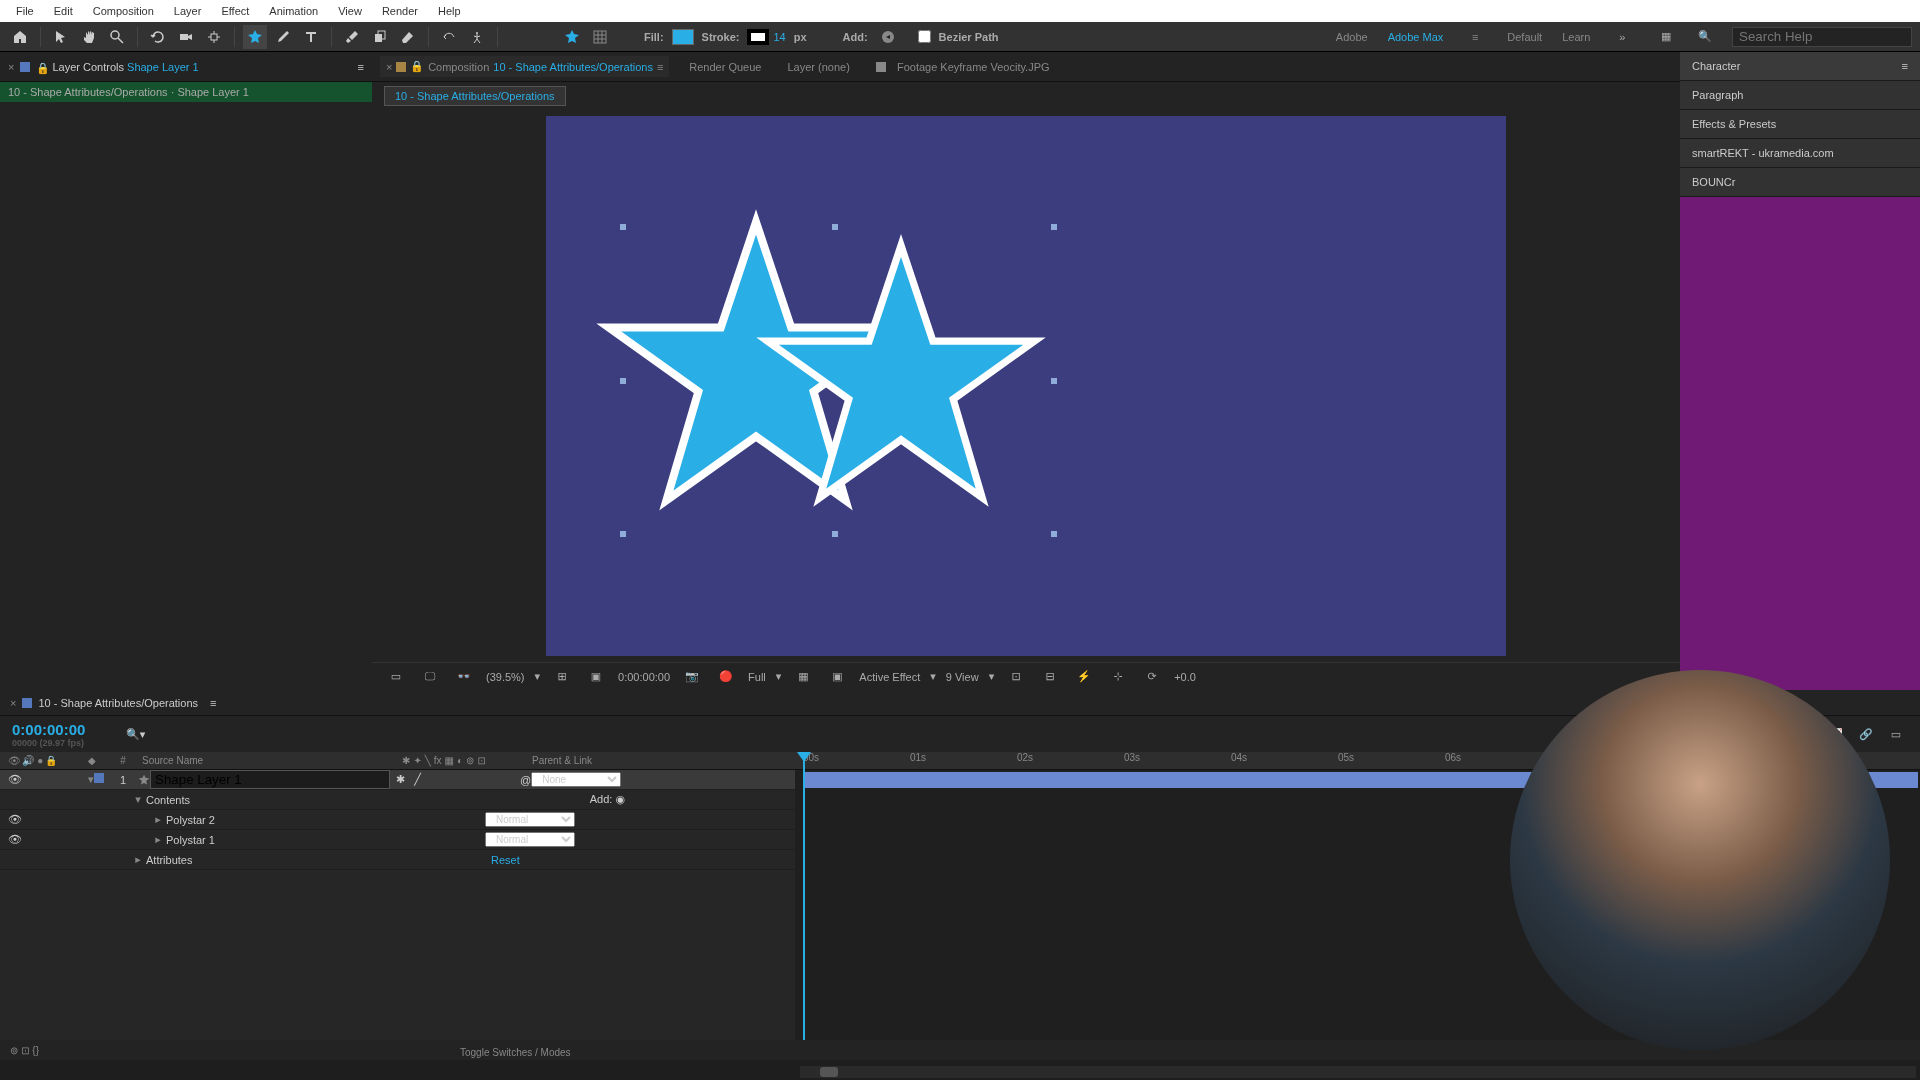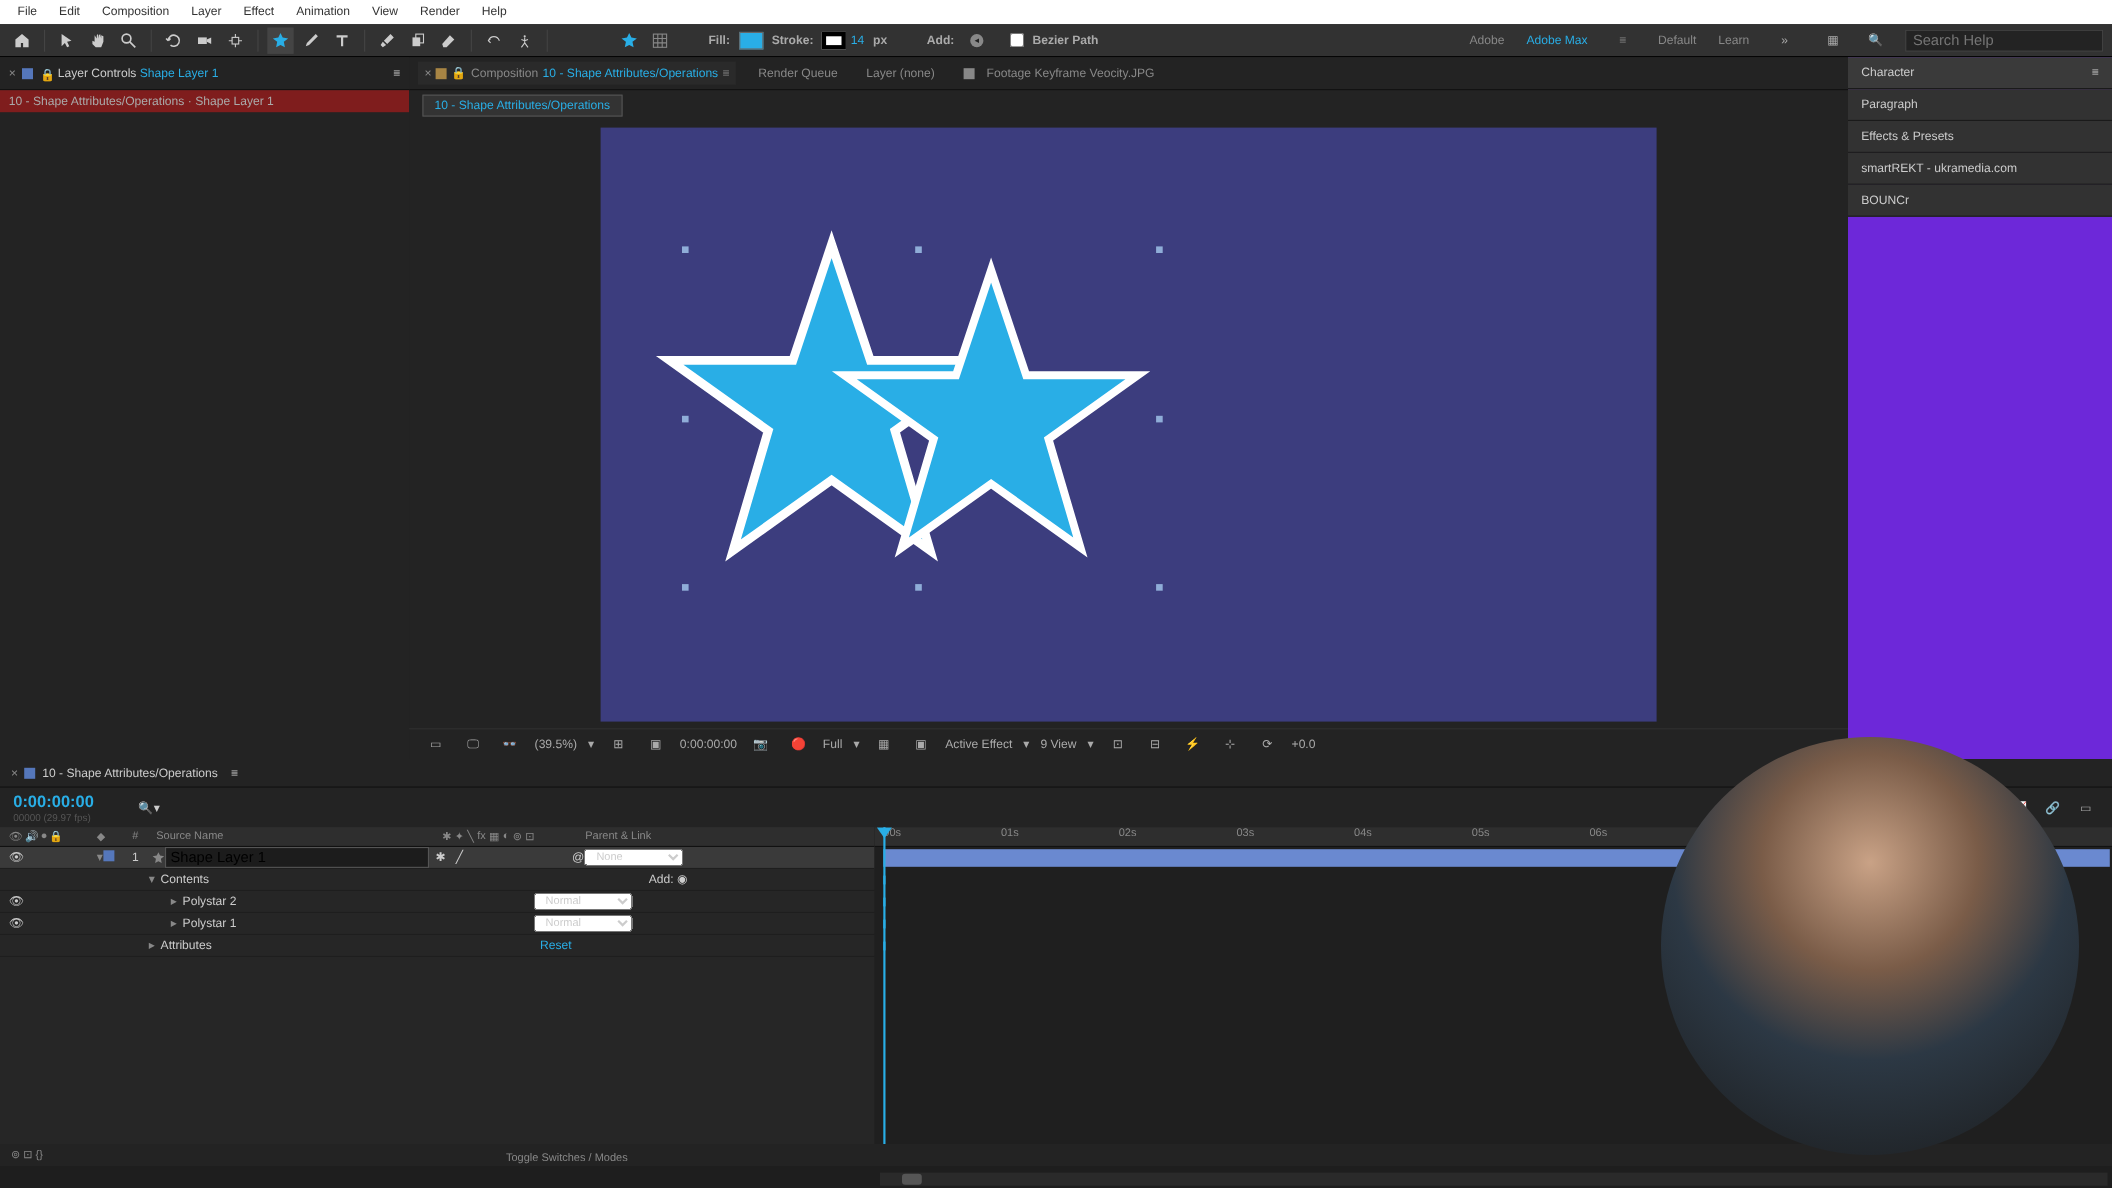--- a/index.html
+++ b/index.html
@@ -17,47 +17,47 @@
 .workspace-tabs { margin-left: auto; display: flex; gap: 20px; align-items: center; }
 .ws-item { color: #888; }
 .ws-active { color: #29aee6; }
 .search { background: #232323; border: 1px solid #444; padding: 2px 6px; color: #888; width: 180px; height: 20px; }
 
 .main { display: flex; height: 638px; }
 .left-panel { width: 372px; background: #232323; display: flex; flex-direction: column; }
 .panel-tabs { background: #232323; height: 30px; display: flex; align-items: center; padding: 0 8px; gap: 6px; border-bottom: 1px solid #111; }
 .panel-tabs .sq { width: 10px; height: 10px; background: #5577bb; display: inline-block; }
 .panel-tabs .lk { width: 10px; height: 10px; display: inline-block; }
-.breadcrumb { padding: 4px 8px; color: #aaa; background: #7f1d1d; }
+.breadcrumb { padding: 4px 8px; color: #aaa; background: #14532d; }
 .linktext { color: #29aee6; }
 
 .comp-panel { flex: 1; background: #232323; display: flex; flex-direction: column; }
 .comp-tabs { height: 30px; display: flex; align-items: center; gap: 14px; padding: 0 8px; border-bottom: 1px solid #111; }
 .tab { color: #888; padding: 4px 6px; display: flex; align-items: center; gap: 4px; }
 .tab-active { background: #2a2a2a; }
 .flowpath { padding: 4px 12px; }
 .flowpath span { background: #333; padding: 3px 10px; border: 1px solid #555; color: #29aee6; display: inline-block; }
 
 .viewer { flex: 1; display: flex; align-items: center; justify-content: center; background: #232323; position: relative; }
 .canvas { width: 960px; height: 540px; background: #3c3d7e; position: relative; }
 .hdl { position: absolute; width: 6px; height: 6px; background: #8fadd8; }
 .star { position: absolute; }
 .viewer-bar { height: 28px; background: #232323; display: flex; align-items: center; gap: 10px; padding: 0 12px; border-top: 1px solid #333; }
 .viewer-bar .vb { color: #aaa; }
 
-.right-panel { width: 240px; background: #6d28d9; }
+.right-panel { width: 240px; background: #701a75; }
 .rp-item { padding: 8px 12px; border-bottom: 1px solid #1a1a1a; background: #323232; color: #ccc; display: flex; align-items: center; }
 .rp-item:first-child { background: #3a3a3a; }
 
 .timeline-wrap { height: 350px; background: #232323; display: flex; flex-direction: column; }
 .tl-header { height: 26px; display: flex; align-items: center; padding: 0 10px; gap: 6px; border-bottom: 1px solid #111; }
 .tl-header .sq { width: 10px; height: 10px; background: #5577bb; }
 .tl-top { height: 36px; display: flex; align-items: center; }
 .tl-time { color: #29aee6; font-size: 15px; font-weight: bold; padding: 0 12px; width: 120px; }
-.tl-time small { color: #555; font-size: 9px; display: block; font-weight: normal; }
+.tl-time small { color: #555; font-size: 9px; display: block; font-weight: bold; }
 .tl-search { padding: 2px 6px; }
 .tl-icons { margin-left: auto; display: flex; gap: 6px; padding-right: 12px; }
 .tl-body { flex: 1; display: flex; }
 .tl-left { width: 795px; background: #262626; }
 .tl-cols { height: 18px; background: #2e2e2e; display: flex; align-items: center; font-size: 10px; color: #888; border-bottom: 1px solid #111; }
 .tl-row { height: 20px; display: flex; align-items: center; border-bottom: 1px solid #1e1e1e; }
 .tl-row.sel { background: #3a3a3a; }
 .layer-name-field { background: #1c1c1c; border: 1px solid #555; padding: 1px 4px; width: 240px; }
 .layer-blend { font-size: 10px; color: #ccc; width: 90px; padding-left: 6px; }
 .reset { color: #29aee6; padding-left: 6px; margin-top: 44px; }

